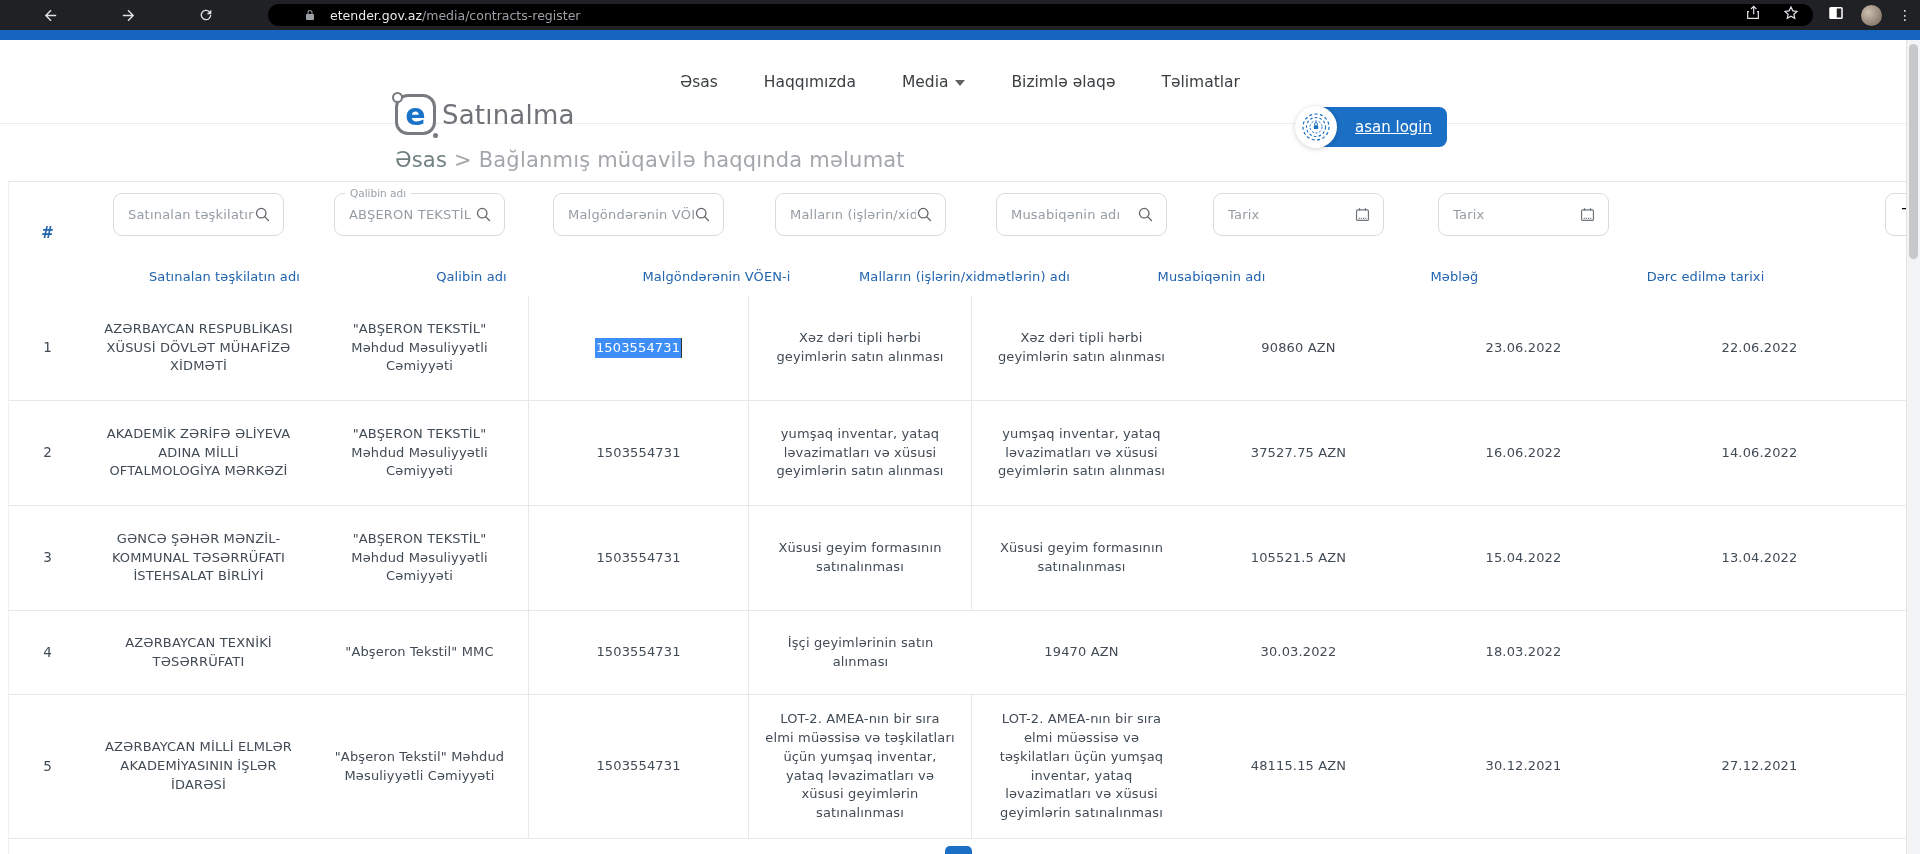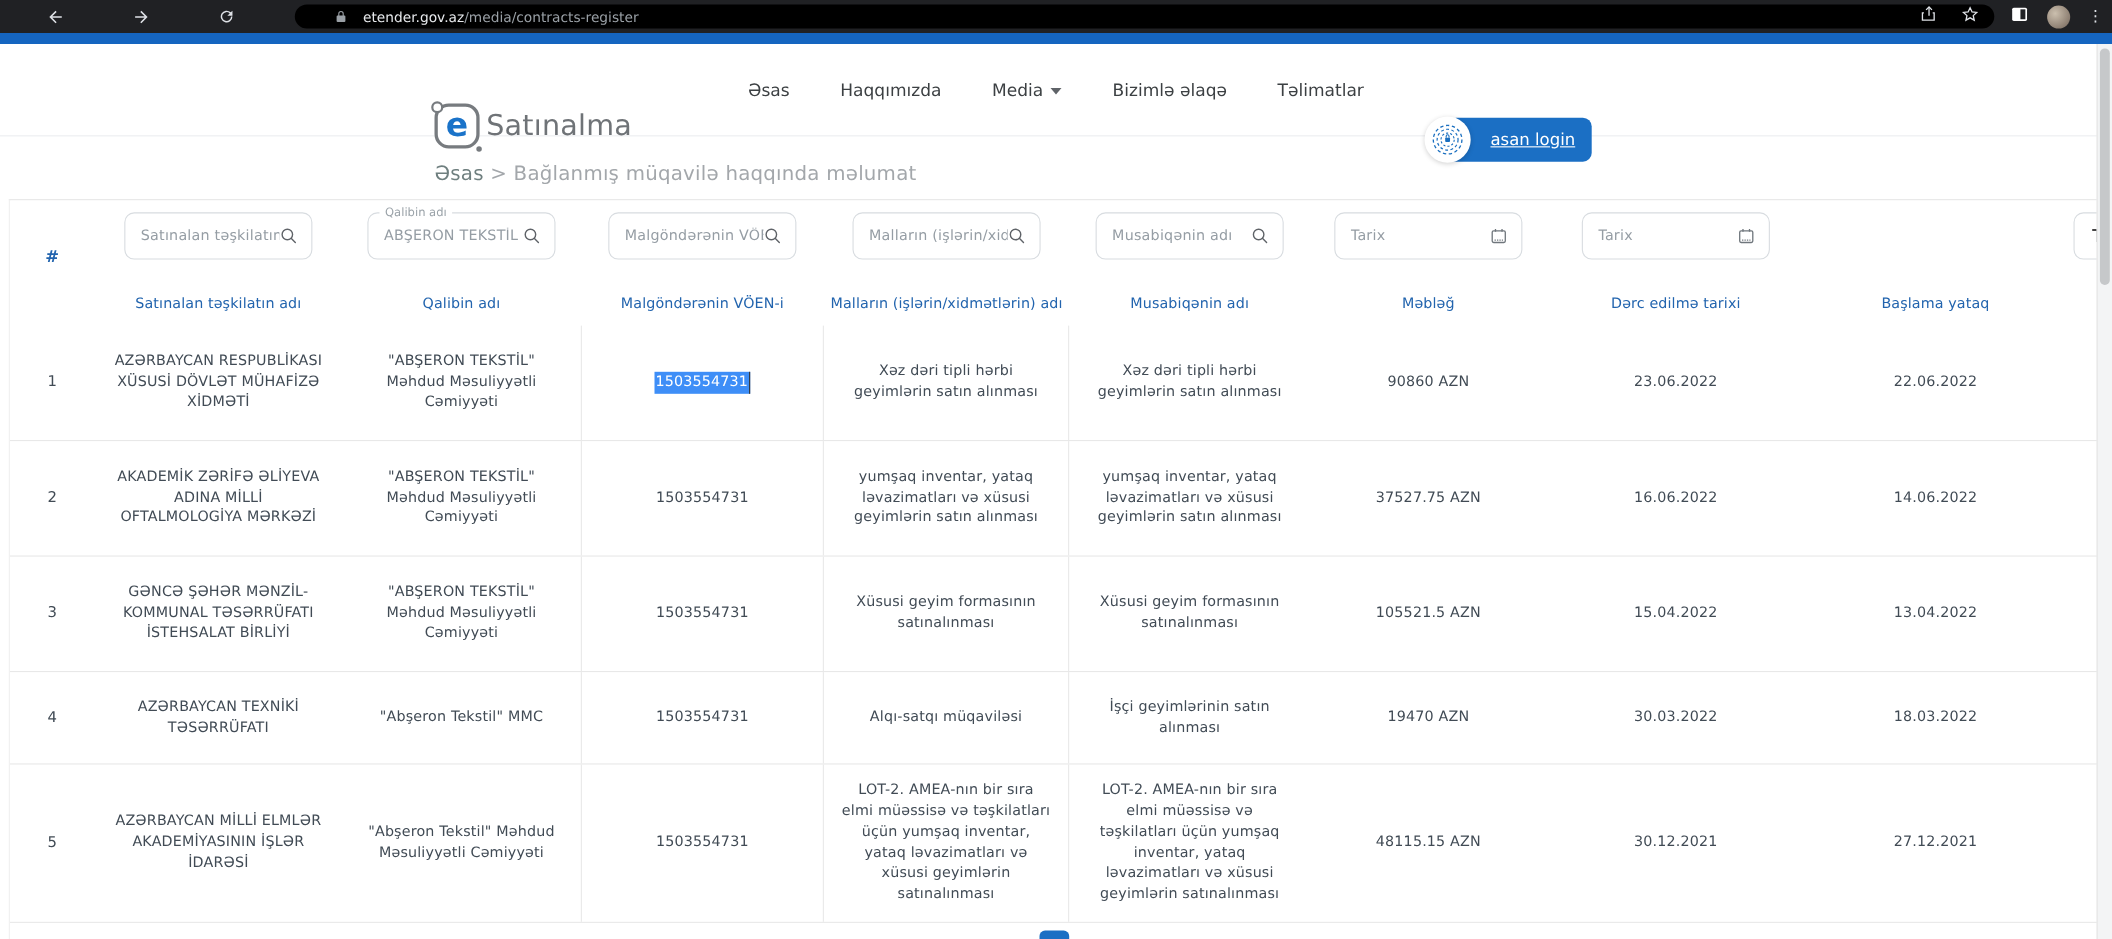--- a/index.html
+++ b/index.html
@@ -35,39 +35,39 @@
   .logo-text { margin-left:6px; font-size:26px; color:#6f7377; letter-spacing:0.2px; }
   .nav { position:absolute; left:680px; top:0; height:84px; display:flex; align-items:center; gap:46px; }
   .nav-item { font-size:15.5px; color:#3c4043; cursor:pointer; display:flex; align-items:center; gap:7px; white-space:nowrap; }
   .caret { width:0; height:0; border-left:5px solid transparent; border-right:5px solid transparent; border-top:6px solid #5f6368; margin-top:2px; }
   .asan { position:absolute; left:1295px; top:66px; width:152px; height:42px; cursor:pointer; }
   .asan-rect { position:absolute; left:21px; right:0; top:1px; bottom:1px; background:#1b6fc4; border-radius:8px; display:flex; align-items:center; justify-content:center; padding-left:24px; }
   .asan-rect span { color:#fff; font-size:15px;text-decoration:underline; }
   .asan-circle { position:absolute; left:0; top:0; width:42px; height:42px; border-radius:50%; background:#fff; box-shadow:0 1px 5px rgba(0,0,0,.18); display:flex; align-items:center; justify-content:center; }
 
   
-  .breadcrumb { position:absolute; left:395px; top:148px; font-size:18px; color:#a3a7ab; letter-spacing:0.2px; }
+  .breadcrumb { position:absolute; left:395px; top:148px; font-size:21px; color:#a3a7ab; letter-spacing:0.2px; }
   .breadcrumb .home { color:#6f7f7f; cursor:pointer; }
 
   
   .card { position:absolute; left:8px; top:181px; width:1912px; height:673px; background:#fff; border-top:1px solid #e7e7e7; border-left:1px solid #f0f0f0; overflow:hidden; }
   .grid { display:grid; grid-template-columns:77px 225px 217px 221px 223px 219px 215px 235px 237px 1fr; }
 
   
   .filters { position:relative; height:74px; }
   .fcell { position:relative; display:flex; align-items:flex-start; justify-content:center; }
   .hash { align-items:flex-end; justify-content:center; padding-bottom:14px; font-size:15px; font-weight:bold; color:#2264ae; }
   .finput { position:relative; margin-top:11px; width:171px; height:43px; border:1px solid #d8dce0; border-radius:9px; background:#fff; display:flex; align-items:center; padding:0 12px 0 14px; cursor:text; }
   .finput .ph { flex:1; font-size:13px; color:#959da4; letter-spacing:0.2px; white-space:nowrap; overflow:hidden; }
   .finput .flabel { position:absolute; left:10px; top:-7px; background:#fff; padding:0 5px; font-size:10.5px; color:#9aa2a8; }
   .ficon { flex:0 0 auto; display:flex; align-items:center; }
   .finput-cut { position:absolute; left:1876px; top:11px; width:140px; height:43px; border:1px solid #d8dce0; border-radius:9px; display:flex; align-items:center; padding:0 16px; }
 
   
-  .thead { height:40px; }
+  .thead { height:40px;gap:26px; }
   .thead .hc { display:flex; align-items:center; justify-content:center; color:#2264ae; font-size:13px; letter-spacing:0.1px; white-space:nowrap; overflow:visible; }
   .trow { border-bottom:1px solid #e8e8e8; }
   .c { display:flex; align-items:center; justify-content:center; text-align:center; padding:0 16px; font-size:13px; color:#414b55; line-height:1.45; letter-spacing:0.15px; }
   .c.num { font-size:13.5px; }
   .c.voen { border-left:1px solid #e8e8e8; border-right:1px solid #e8e8e8; }
   .c.goods { border-right:1px solid #e8e8e8; }
   .sel { background:#3e8ef7; color:#fff; padding:1px 1px; border-right:1.5px solid #333; }
 
   
   .pag-nub { position:absolute; left:936px; top:664px; width:27px; height:12px; background:#1b6fc4; border-radius:5px 5px 0 0; cursor:pointer; }
@@ -321,21 +321,20 @@
       <div class="c">15.04.2022</div>
       <div class="c">13.04.2022</div>
       <div class="c"></div>
     </div>
 
     <div class="trow grid" style="height:84px">
       <div class="c num">4</div>
       <div class="c">AZƏRBAYCAN TEXNİKİ TƏSƏRRÜFATI</div>
       <div class="c">"Abşeron Tekstil" MMC</div>
       <div class="c voen">1503554731</div>
-      <div class="c goods">Alqı-satqı müqaviləsi</div>
       <div class="c">İşçi geyimlərinin satın alınması</div>
       <div class="c">19470 AZN</div>
       <div class="c">30.03.2022</div>
       <div class="c">18.03.2022</div>
       <div class="c"></div>
     </div>
 
     <div class="trow grid" style="height:144px">
       <div class="c num">5</div>
       <div class="c">AZƏRBAYCAN MİLLİ ELMLƏR AKADEMİYASININ İŞLƏR İDARƏSİ</div>

